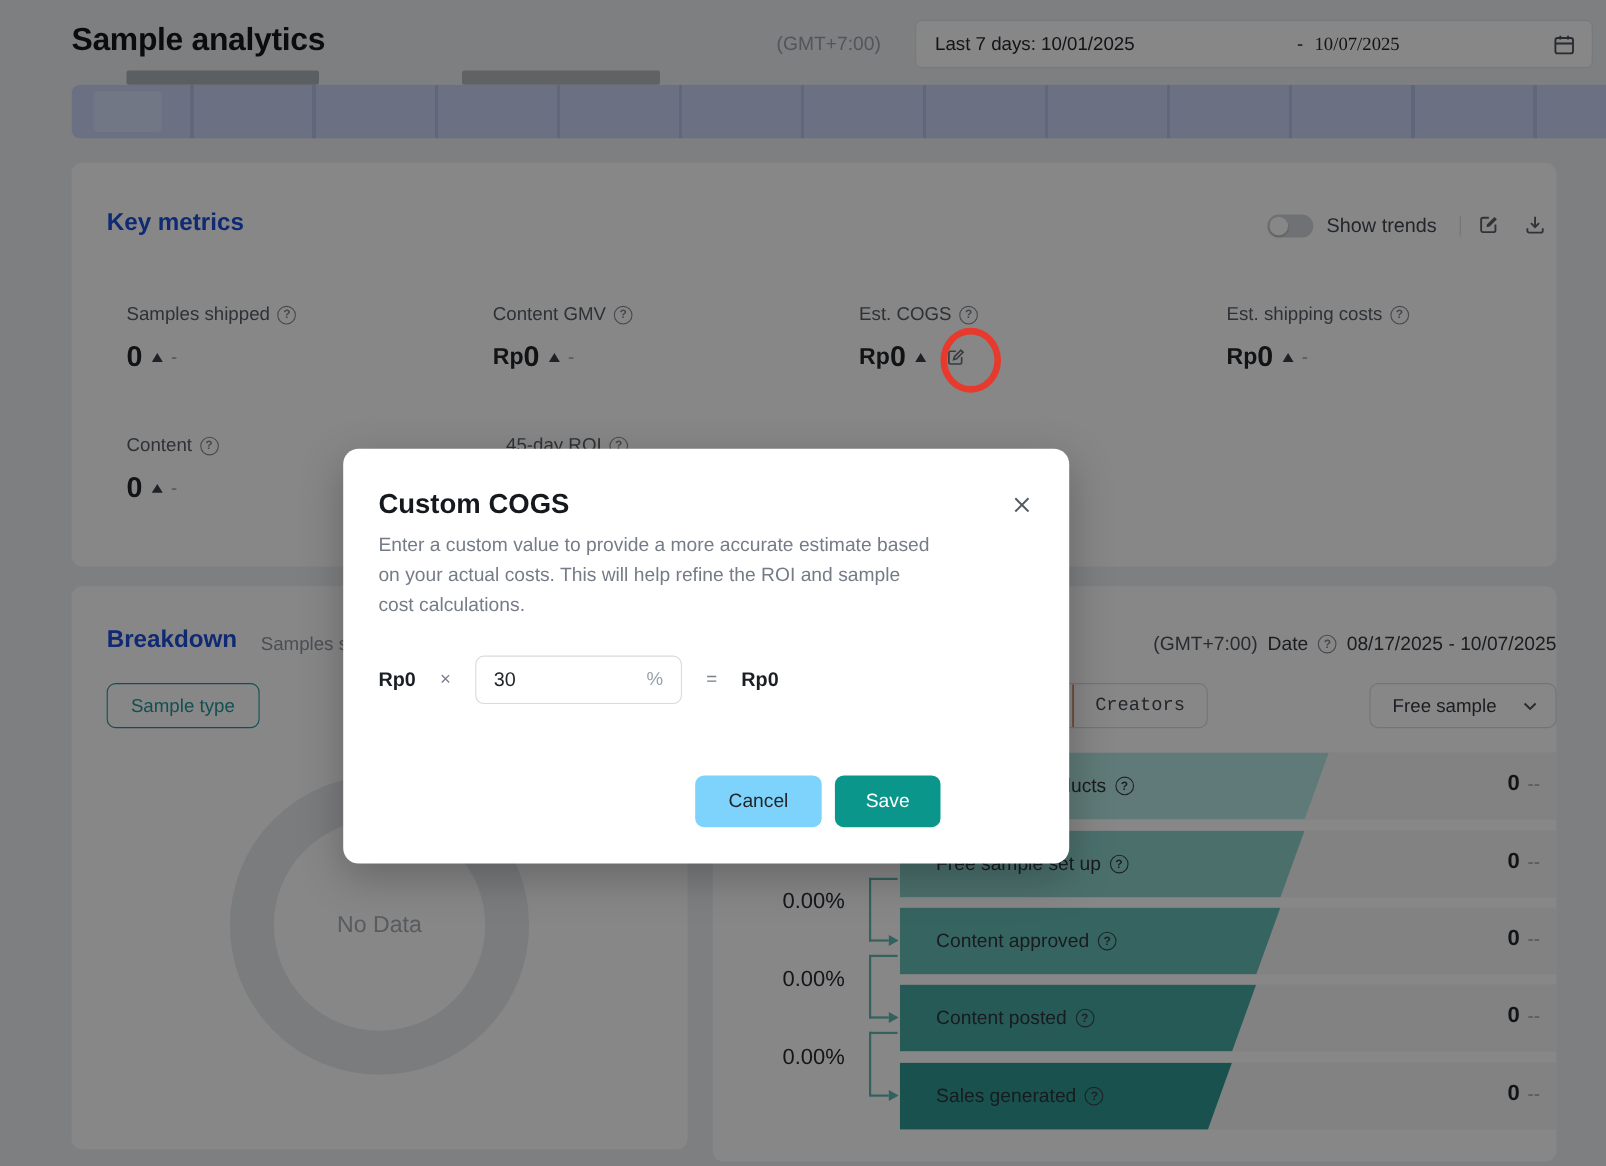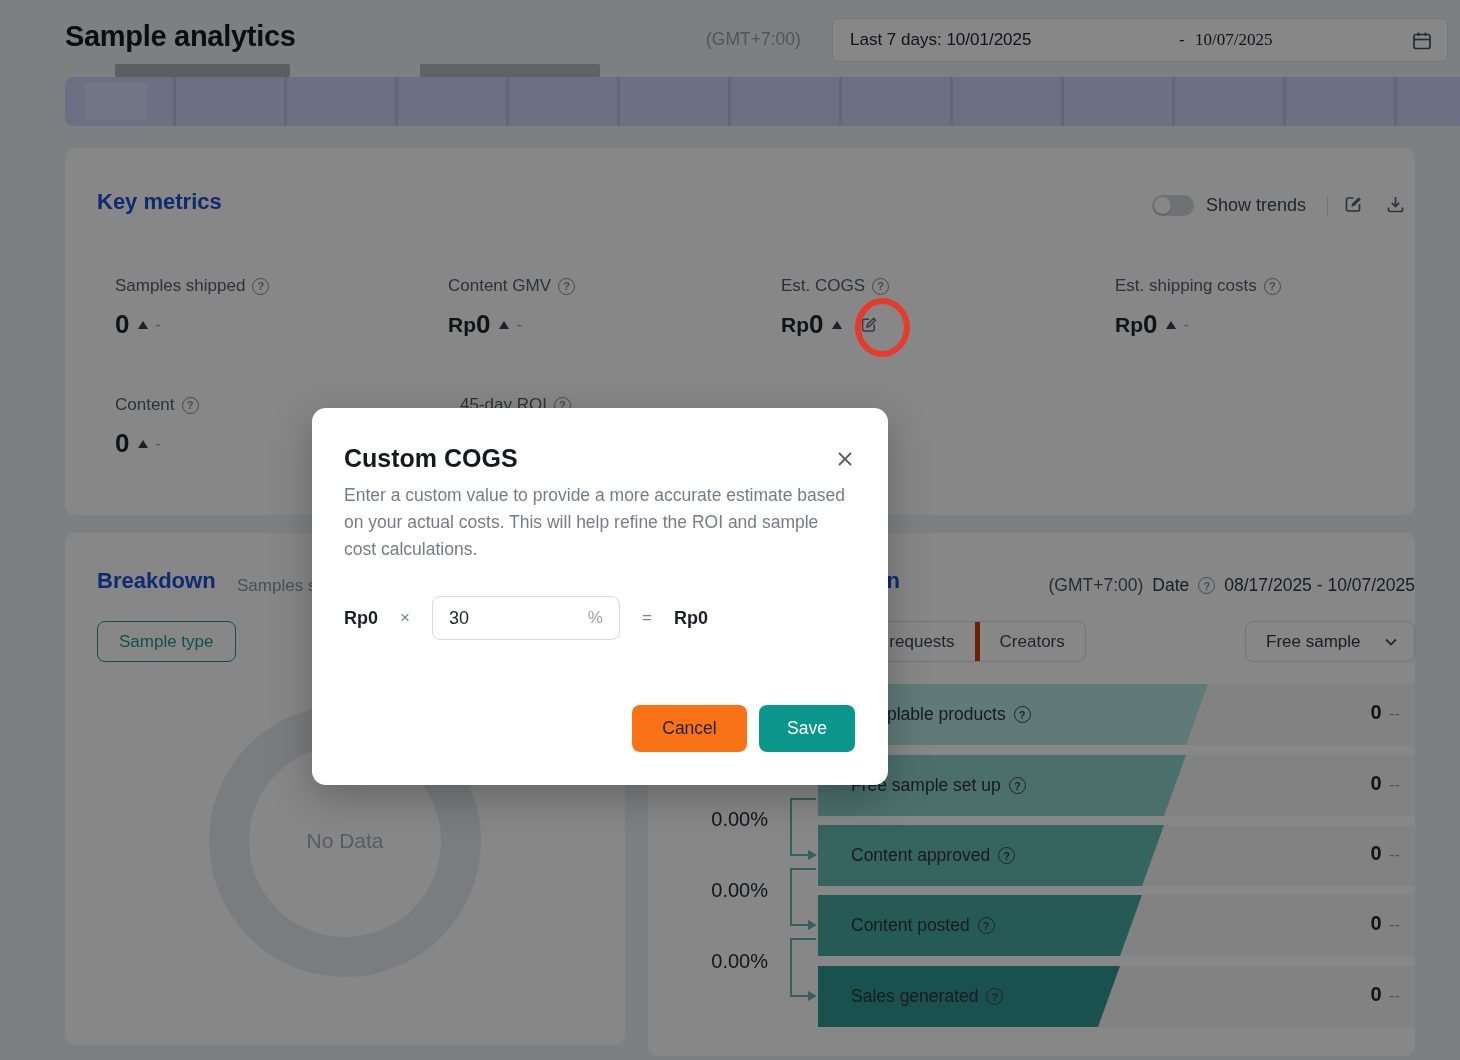--- a/index.html
+++ b/index.html
@@ -58,51 +58,51 @@
   .chip { left:97px; top:621px; height:41px; padding:0 21px; display:flex; align-items:center; border:1.5px solid var(--chip_teal); color:var(--chip_teal); border-radius:8px; font-size:17px; background:#fff; }
   .donut { left:209px; top:705px; width:272px; height:272px; border-radius:50%; border:40px solid #e9ebef; }
   .no-data { left:209px; top:829px; width:272px; text-align:center; font-size:21px; color:#a7acb4; }
 
   
   .fn-heading { left:779px; top:568px; }
   .fn-dateinfo { right:45px; top:575px; display:flex; align-items:center; gap:9px; font-size:17.5px; color:#33383f; }
   .fn-dateinfo .tz { color:#4d535b; }
   .tabs { left:806px; top:621px; height:41px; display:flex; border:1px solid #d9dbdf; border-radius:8px; background:#fff; overflow:hidden; }
   .tabs .tab { display:flex; align-items:center; justify-content:center; padding:0 20px; font-size:17px; color:#41474f; }
-  .tabs .tab + .tab { border-left:5px solid #c2410c; }
+  .tabs .tab + .tab { border-left:1px solid #c2410c;font-family:Liberation Mono, monospace; }
   .dropdown { left:1245px; top:621px; width:170px; height:41px; border:1px solid #d9dbdf; border-radius:8px; background:#fff; display:flex; align-items:center; font-size:17px; color:#33383f; }
   .dropdown .dd-label { margin-left:20px; }
   .dropdown .chev { position:absolute; right:14px; top:11px; width:18px; height:18px; color:#4a5058; }
 
   
   .ftrack { left:818px; width:597px; height:61px; background:rgba(110,125,140,0.07); }
   .frow { left:818px; height:61px; display:flex; align-items:center; clip-path:polygon(0 0, 100% 0, calc(100% - 22px) 100%, 0 100%); }
   .frow .flbl { display:flex; align-items:center; gap:8px; margin-left:33px; font-size:17.5px; color:#2e343c; }
   .frow .qicon { color:#3a414a; }
   .fval { width:80px; display:flex; align-items:baseline; justify-content:flex-end; gap:7px; }
   .fval .v { font-size:20px; font-weight:700; color:#22262b; }
   .fval .d { font-size:17px; color:#9ba2a9; }
   .fpct { width:76px; text-align:right; font-size:20px; color:#262b31; }
   .conn { background:var(--connector); }
   .conn-arrow { width:0; height:0; border-top:5px solid transparent; border-bottom:5px solid transparent; border-left:9px solid var(--connector); }
 
   
   .overlay { position:absolute; inset:0; background:rgba(0,0,0,0.47); z-index:50; }
-  .modal { left:312px; top:408px; width:576px; height:377px; background:#fff; border-radius:14px; box-shadow:0 12px 40px rgba(0,0,0,.25); z-index:70; }
+  .modal { left:312px; top:408px; width:660px; height:377px; background:#fff; border-radius:14px; box-shadow:0 12px 40px rgba(0,0,0,.25); z-index:70; }
   .modal-title { left:32px; top:36px; font-size:25px; font-weight:700; color:#15181c; }
   .modal-close { right:32px; top:40px; width:22px; height:22px; color:#555b63; cursor:pointer; }
   .modal-desc { left:32px; top:74px; width:502px; font-size:17.5px; line-height:27px; color:#767c87; }
   .formula { left:32px; top:188px; display:flex; align-items:center; }
   .formula .big { font-size:18px; font-weight:700; color:#1b1f24;text-align:center; }
   .formula .op { font-size:17px; color:#7b828c; }
   .pct-input-box { width:188px; height:44px; border:1px solid #d8dade; border-radius:8px; display:flex; align-items:center; background:#fff; }
   .pct-input-box input { border:none; outline:none; width:120px; margin-left:16px; font-size:18px; color:#22262b; font-family:inherit; background:transparent; }
   .pct-input-box .unit { margin-left:auto; margin-right:16px; font-size:17px; color:#9aa1a9; }
   .btn { position:absolute; top:297px; height:47px; border:none; border-radius:8px; font-size:17.5px; font-weight:500; font-family:inherit; cursor:pointer; }
-  .btn-cancel { left:320px; width:115px; background:#f97316; color:#22262b; }
+  .btn-cancel { left:320px; width:115px; background:#7dd3fc; color:#22262b; }
   .btn-save { left:447px; width:96px; background:var(--accent_teal); color:#fff; }
 </style>
 </head>
 <body>
 
 <div class="page">
 
   <div class="abs page-title">Sample analytics</div>
   <div class="abs gmt-label">(GMT+7:00)</div>
   <div class="abs date-box">

